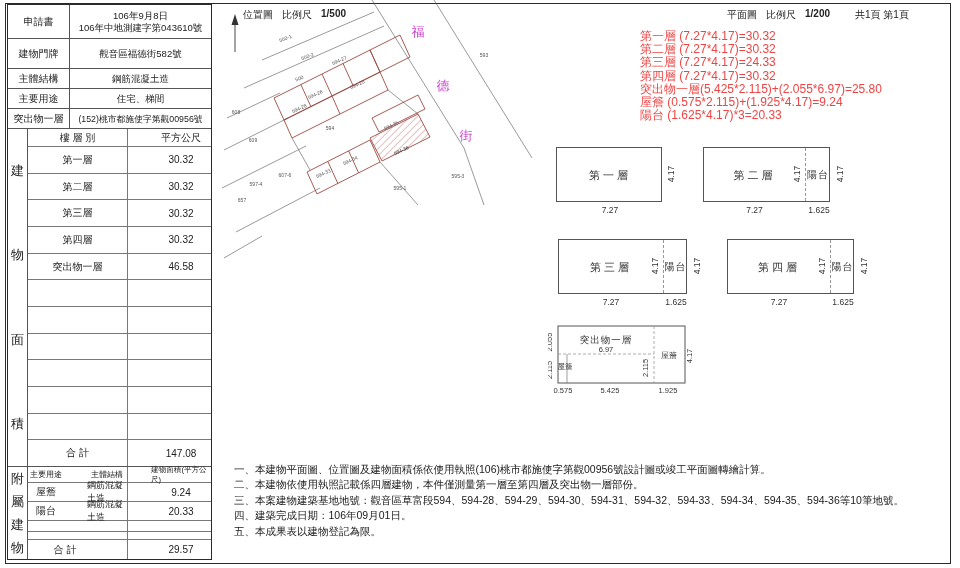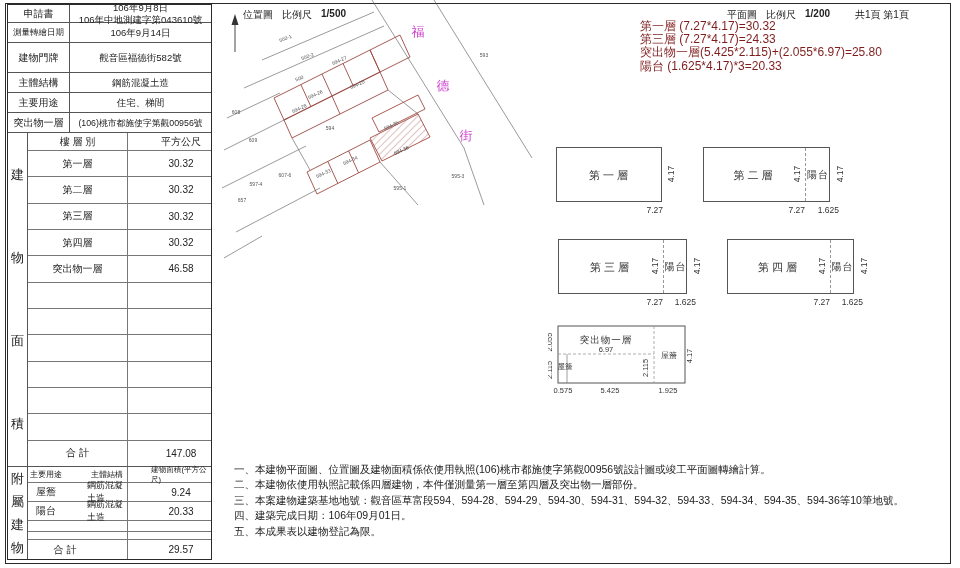--- a/index.html
+++ b/index.html
@@ -28,65 +28,61 @@
   .cell-floor{flex:1;border-right:1px solid #777;display:flex;align-items:center;justify-content:center;box-sizing:border-box;}
   .cell-val{width:60px;display:flex;align-items:center;justify-content:center;box-sizing:border-box;}
   .annex-use{width:36px;display:flex;align-items:center;justify-content:center;}
   .annex-struct{flex:1;display:flex;align-items:center;justify-content:center;border-right:1px solid #777;box-sizing:border-box;font-size:9px;}
   .annex-hdr{font-size:8px;}
   
   .hdr{position:absolute;font-size:10px;display:flex;gap:9px;white-space:nowrap;}
   .hdr .scale-val{font-weight:bold;}
   .pages{position:absolute;left:855px;top:8px;font-size:10px;white-space:nowrap;}
   
-  .calc{position:absolute;left:640px;top:20px;font-size:12px;line-height:13.2px;white-space:nowrap;color:#7f1d1d;}
+  .calc{position:absolute;left:640px;top:30px;font-size:12px;line-height:13.2px;white-space:nowrap;color:#ef4444;}
   
   .fbox{position:absolute;border:1px solid #555;box-sizing:border-box;background:#fff;}
   .flabel{position:absolute;top:50%;transform:translateY(-50%);text-align:center;font-size:11px;letter-spacing:3px;white-space:nowrap;color:#333;}
   .divider{position:absolute;top:0;bottom:0;border-left:1px dashed #999;}
   .balcony{position:absolute;top:50%;transform:translateY(-50%);font-size:10px;letter-spacing:1px;text-align:center;color:#333;}
   .dim-h{position:absolute;width:30px;text-align:center;font-size:8.5px;color:#333;transform:rotate(-90deg);white-space:nowrap;}
-  .dim-w{position:absolute;bottom:-14px;text-align:right;font-size:8.5px;color:#333;}
+  .dim-w{position:absolute;bottom:-14px;text-align:center;font-size:8.5px;color:#333;}
   
   .notes{position:absolute;left:234px;top:462px;font-size:10.5px;line-height:15.4px;white-space:nowrap;color:#1a1a1a;}
   svg text{font-family:"Liberation Sans","DejaVu Sans",sans-serif;}
 </style>
 </head>
 <body>
 
 <div class="sheet-border"></div>
 
 <div class="left-panel">
 
-  <div class="info-row" style="height:18px;">
+  <div class="info-row" style="height:34px;">
     <div class="info-label">申請書</div>
     <div class="info-value">
       <span>106年9月8日</span>
       <span>106年中地測建字第043610號</span>
     </div>
   </div>
-  <div class="info-row" style="height:20px;">
-    <div class="info-label small">測量轉繪日期</div>
-    <div class="info-value">106年9月14日</div>
-  </div>
   <div class="info-row" style="height:30px;">
     <div class="info-label">建物門牌</div>
     <div class="info-value">觀音區福德街582號</div>
   </div>
   <div class="info-row" style="height:20px;">
     <div class="info-label">主體結構</div>
     <div class="info-value">鋼筋混凝土造</div>
   </div>
   <div class="info-row" style="height:20px;">
     <div class="info-label">主要用途</div>
     <div class="info-value">住宅、梯間</div>
   </div>
   <div class="info-row" style="height:20px;">
     <div class="info-label">突出物一層</div>
-    <div class="info-value" style="font-size:8.8px;">(106)桃市都施使字第觀00956號</div>
+    <div class="info-value" style="font-size:8.8px;">(152)桃市都施使字第觀00956號</div>
   </div>
 
   <div class="section grow" style="border-bottom:1px solid #555;">
     <div class="section-label">
       <span>建</span>
       <span>物</span>
       <span>面</span>
       <span>積</span>
     </div>
     <div class="grid">
@@ -266,22 +262,25 @@
     <text x="34" y="186">597-4</text>
     <text x="20" y="202">657</text>
     <text x="178" y="190">595-1</text>
     <text x="262" y="57">593</text>
     <text x="236" y="178">595-3</text>
   </g>
 </svg>
 
 <div class="calc">
   <div>第一層 (7.27*4.17)=30.32</div>
+  <div>第二層 (7.27*4.17)=30.32</div>
   <div>第三層 (7.27*4.17)=24.33</div>
+  <div>第四層 (7.27*4.17)=30.32</div>
   <div>突出物一層(5.425*2.115)+(2.055*6.97)=25.80</div>
+  <div>屋簷 (0.575*2.115)+(1.925*4.17)=9.24</div>
   <div>陽台 (1.625*4.17)*3=20.33</div>
 </div>
 
 <div class="fbox" style="left:556px;top:147px;width:106px;height:55px;">
   <div class="flabel" style="left:0;width:106px;">第一層</div>
   <span class="dim-h" style="left:99px;top:21px;">4.17</span>
   <div class="dim-w" style="left:0;width:106px;">7.27</div>
 </div>
 
 <div class="fbox" style="left:703px;top:147px;width:127px;height:55px;">

